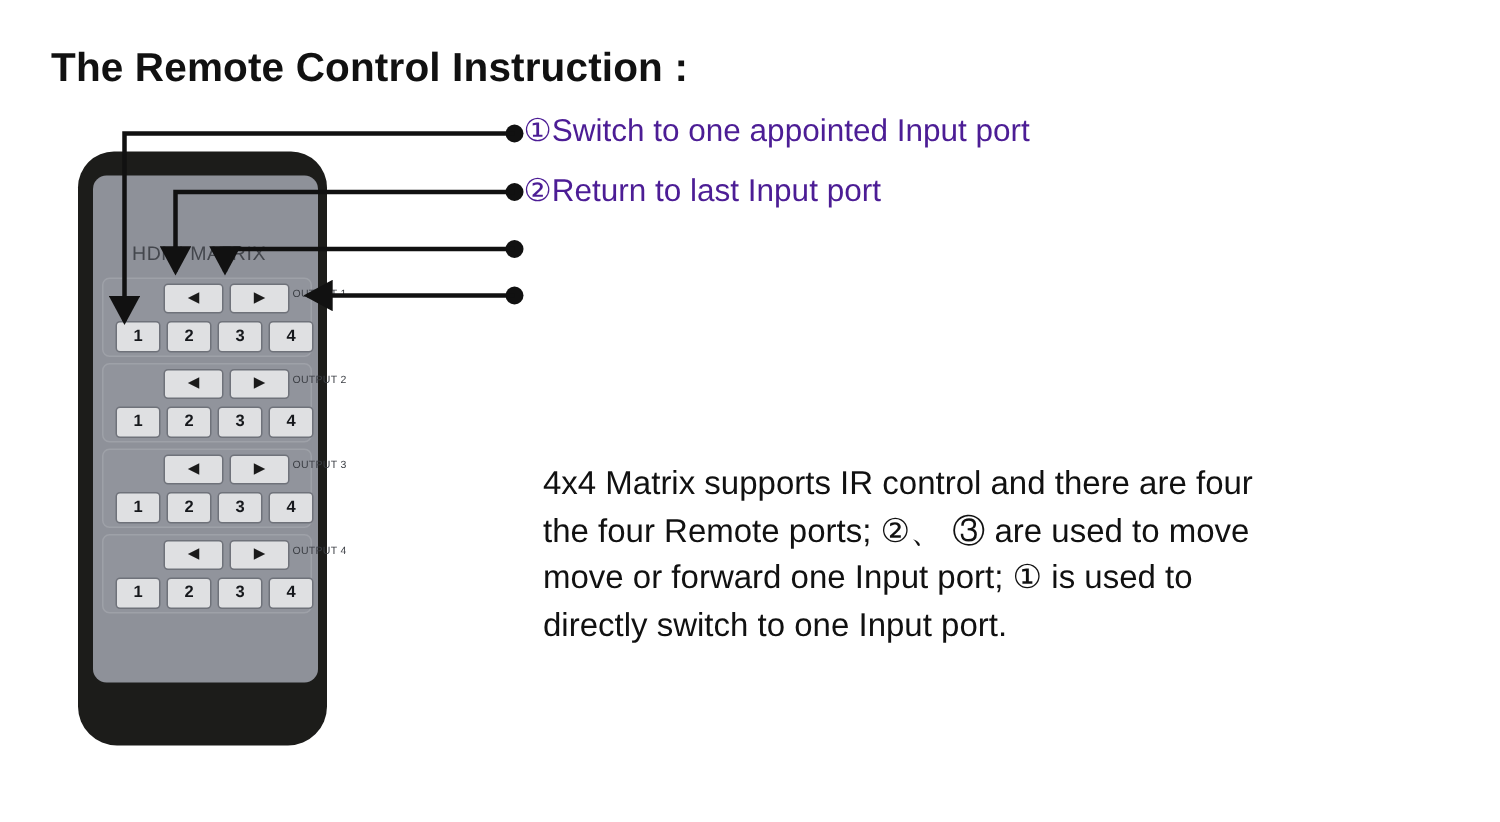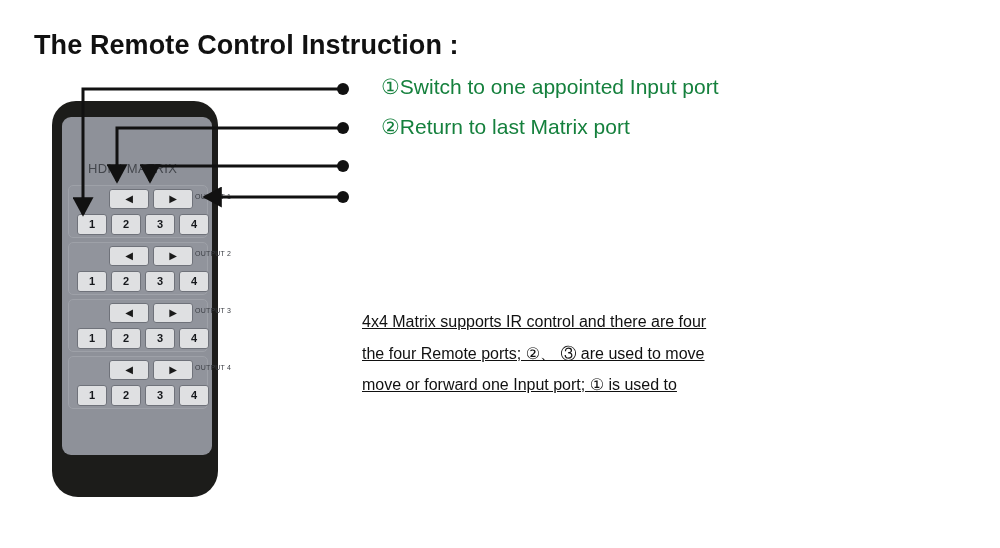--- a/index.html
+++ b/index.html
@@ -70,31 +70,30 @@
   .num-btn.n0{left:8px;}
   .num-btn.n1{left:42px;}
   .num-btn.n2{left:76px;}
   .num-btn.n3{left:110px;}
 
   
   #callouts{position:absolute;left:0;top:0;width:1000px;height:548px;}
 
   
   .anno{
-    position:absolute;left:381px;
-    font-size:21px;color:#15803d;white-space:nowrap;
+    position:absolute;left:349px;
+    font-size:21px;color:#4c1d95;white-space:nowrap;
   }
 
   
   #para{
     position:absolute;left:362px;top:306px;
     width:520px;
-    font-size:16px;color:#111;
+    font-size:22px;color:#111;
     line-height:31.5px;
-    text-decoration:underline;
   }
   #para .ln{display:block;white-space:nowrap;}
 </style>
 </head>
 <body>
 
 <div id="stage">
 
   <div id="title">The Remote Control Instruction :</div>
 
@@ -184,21 +183,22 @@
       <path d="M343,166 L150,166 L150,181" stroke="#111111" stroke-width="3" fill="none" marker-end="url(#ah)"></path>
     </g>
 
     <g>
       <circle cx="343" cy="197" r="6" fill="#111111"></circle>
       <path d="M343,197 L205,197" stroke="#111111" stroke-width="3" fill="none" marker-end="url(#ah)"></path>
     </g>
   </svg>
 
   <div class="anno" style="top:75px">①Switch to one appointed Input port</div>
-  <div class="anno" style="top:115px">②Return to last Matrix port</div>
+  <div class="anno" style="top:115px">②Return to last Input port</div>
 
   <div id="para">
     <span class="ln">4x4 Matrix supports IR control and there are four</span>
     <span class="ln">the four Remote ports; ②、 ③ are used to move</span>
     <span class="ln">move or forward one Input port; ① is used to</span>
+    <span class="ln">directly switch to one Input port.</span>
   </div>
 
 </div>
 
 </body></html>

